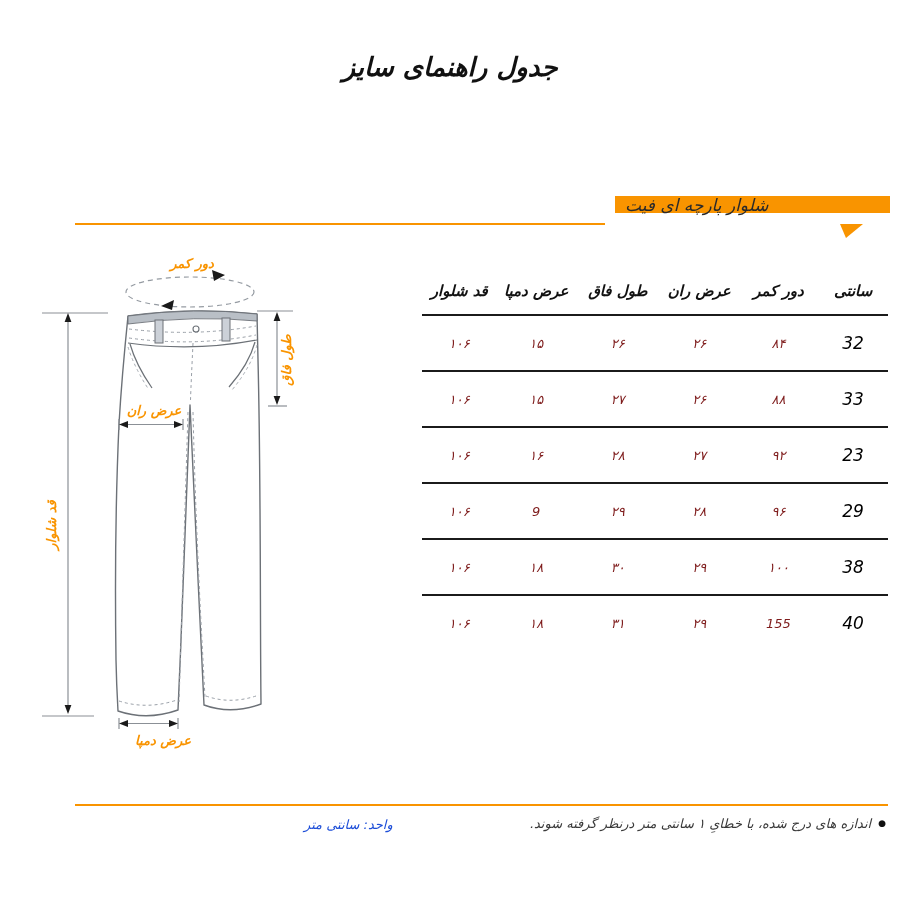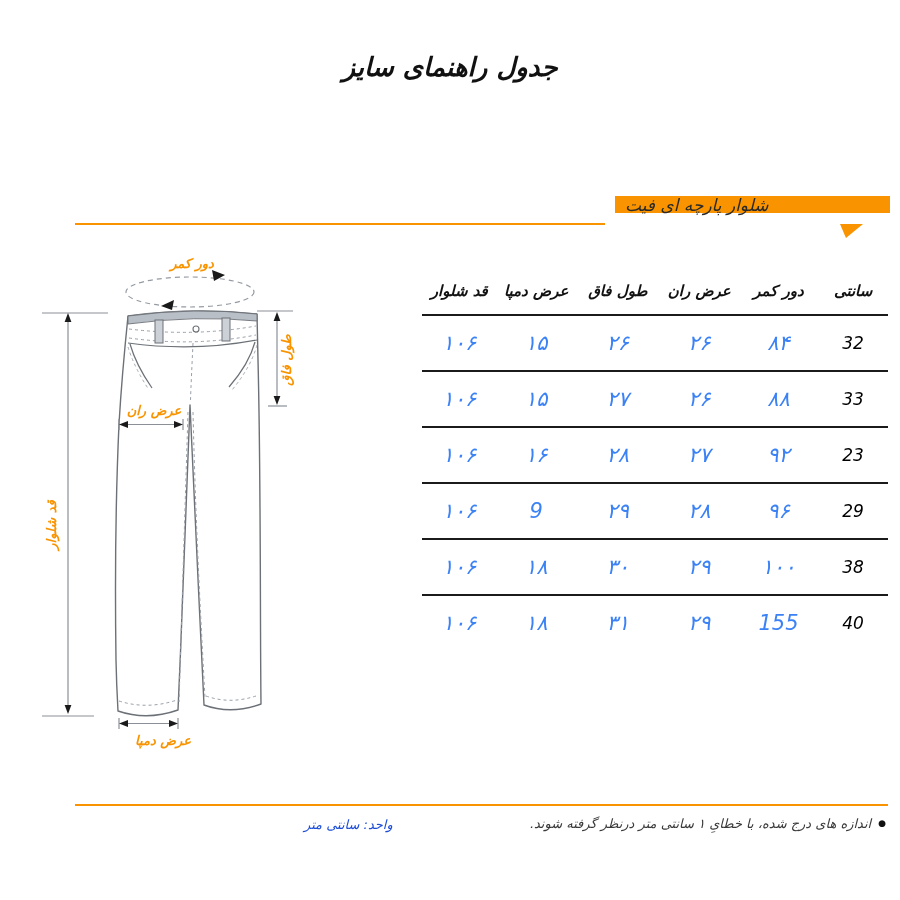--- a/index.html
+++ b/index.html
@@ -34,21 +34,21 @@
   
   .size-table{
     position:absolute;left:422px;top:268px;width:466px;border-collapse:collapse;
     direction:rtl;table-layout:fixed;
   }
   .size-table th{
     height:46px;font-size:15px;font-weight:bold;color:#111;text-align:center;vertical-align:middle;
     border-bottom:2px solid #1b1b1b;padding:0;
   }
   .size-table td{
-    height:54px;font-size:21px;color:#3b82f6;text-align:center;vertical-align:middle;padding:0;
+    height:54px;font-size:13px;color:#7f1d1d;text-align:center;vertical-align:middle;padding:0;
   }
   .size-table tbody tr:not(:last-child) td{border-bottom:2px solid #1b1b1b;}
   .size-table td.latin{font-size:17px;color:#000000;}
   
   .footer-line{position:absolute;left:75px;top:804px;width:813px;height:2px;background:var(--accent);}
   .footer-note{
     position:absolute;right:14px;top:816px;direction:rtl;display:flex;align-items:center;gap:7px;
     font-size:13px;color:#3a3a3a;
   }
   .footer-note .bullet{font-size:9px;color:#111;line-height:1;}

